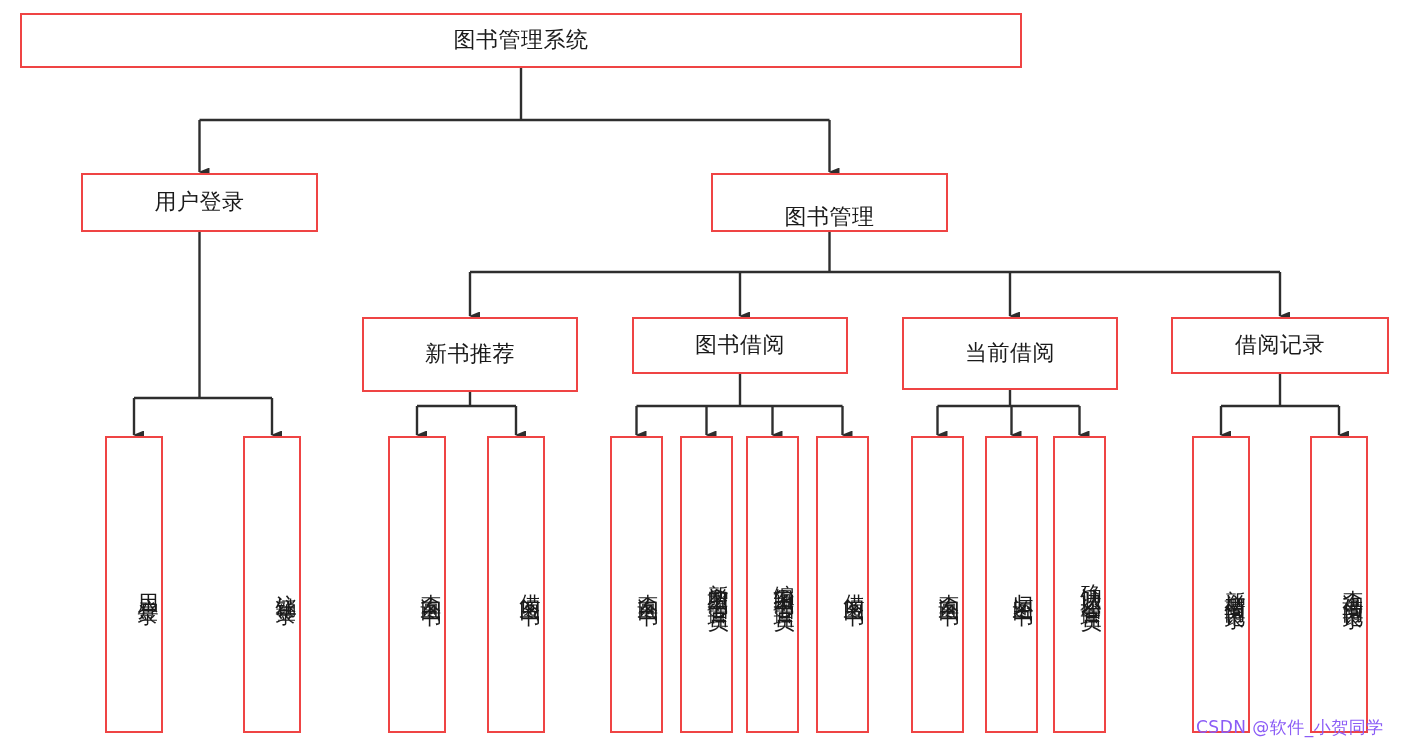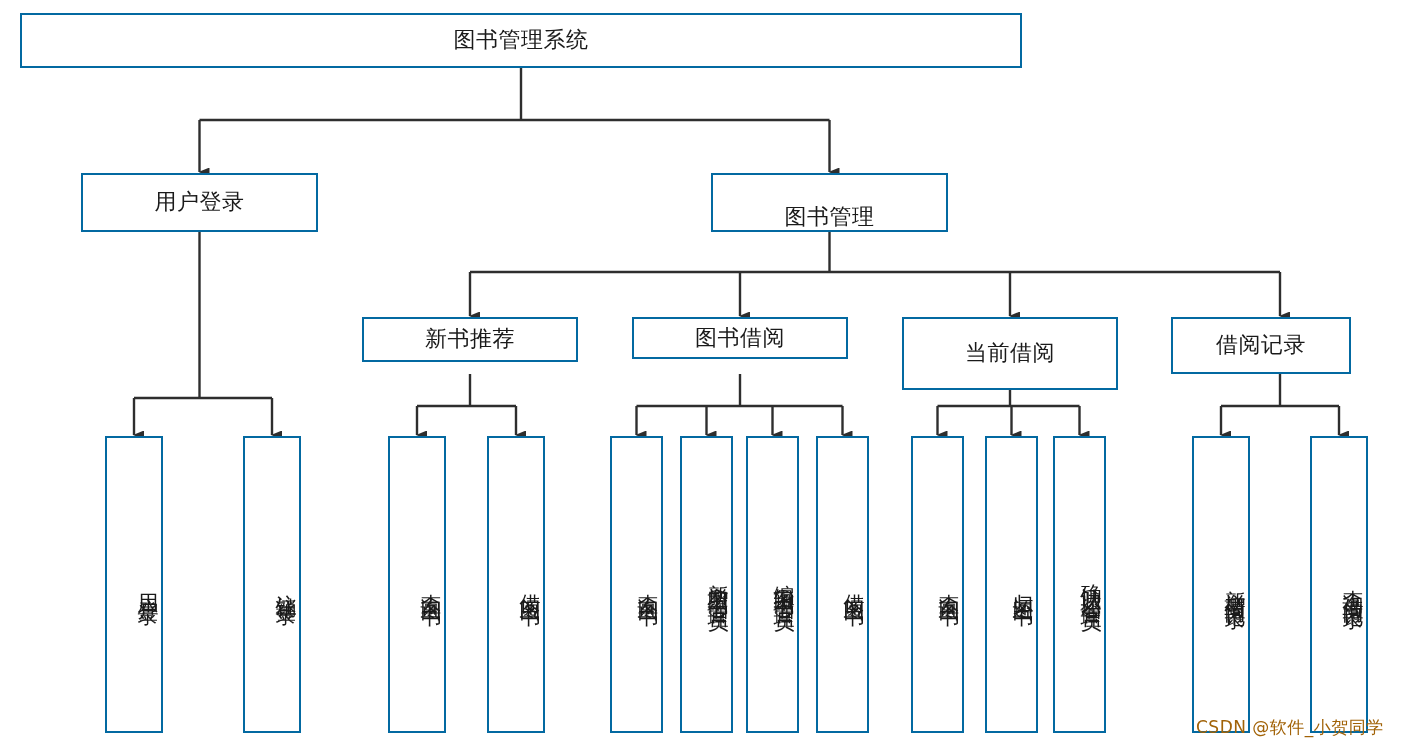--- a/index.html
+++ b/index.html
@@ -22,21 +22,21 @@
     left: 0;
     top: 0;
     width: 1405px;
     height: 747px;
     pointer-events: none;
   }
   .node {
     position: absolute;
     box-sizing: border-box;
     background: #ffffff;
-    border: 2px solid #0369a1;
+    border: 2px solid #ef4444;
     display: flex;
     align-items: center;
     justify-content: center;
     color: #1a1a1a;
   }
   .node.horiz {
     font-size: 22px;
     letter-spacing: 0.5px;
     line-height: 1.2;
   }
@@ -51,21 +51,21 @@
     justify-content: center;
   }
   .node.vert .vlabel {
     writing-mode: vertical-rl;
     text-orientation: upright;
     white-space: nowrap;
   }
   .watermark {
     position: absolute;
     font-size: 17px;
-    color: #a16207;
+    color: #8b5cf6;
     letter-spacing: 0.5px;
     white-space: nowrap;
     user-select: none;
   }
 </style>
 </head>
 <body>
 
 <div id="canvas">
   <svg class="edges" viewBox="0 0 1405 747">
@@ -114,30 +114,30 @@
   <div id="node-layer">
       <div class="node horiz" style="left: 20px; top: 13px; width: 1002px; height: 55px;">
         <span class="hlabel">图书管理系统</span>
       </div>
       <div class="node horiz" style="left: 81px; top: 173px; width: 237px; height: 59px;">
         <span class="hlabel">用户登录</span>
       </div>
       <div class="node horiz" style="left: 711px; top: 173px; width: 237px; height: 59px; align-items: flex-end;">
         <span class="hlabel">图书管理</span>
       </div>
-      <div class="node horiz" style="left: 362px; top: 317px; width: 216px; height: 45px;">
+      <div class="node horiz" style="left: 362px; top: 317px; width: 216px; height: 75px;">
         <span class="hlabel">新书推荐</span>
       </div>
-      <div class="node horiz" style="left: 632px; top: 317px; width: 216px; height: 42px; text-align: right;">
+      <div class="node horiz" style="left: 632px; top: 317px; width: 216px; height: 57px; text-align: right;">
         <span class="hlabel">图书借阅</span>
       </div>
       <div class="node horiz" style="left: 902px; top: 317px; width: 216px; height: 73px;">
         <span class="hlabel">当前借阅</span>
       </div>
-      <div class="node horiz" style="left: 1171px; top: 317px; width: 180px; height: 57px;">
+      <div class="node horiz" style="left: 1171px; top: 317px; width: 218px; height: 57px;">
         <span class="hlabel">借阅记录</span>
       </div>
       <div class="node vert" style="left: 105px; top: 436px; width: 58px; height: 297px;">
         <span class="vlabel">用户登录</span>
       </div>
       <div class="node vert" style="left: 243px; top: 436px; width: 58px; height: 297px;">
         <span class="vlabel">注销登录</span>
       </div>
       <div class="node vert" style="left: 388px; top: 436px; width: 58px; height: 297px;">
         <span class="vlabel">查询图书</span>

